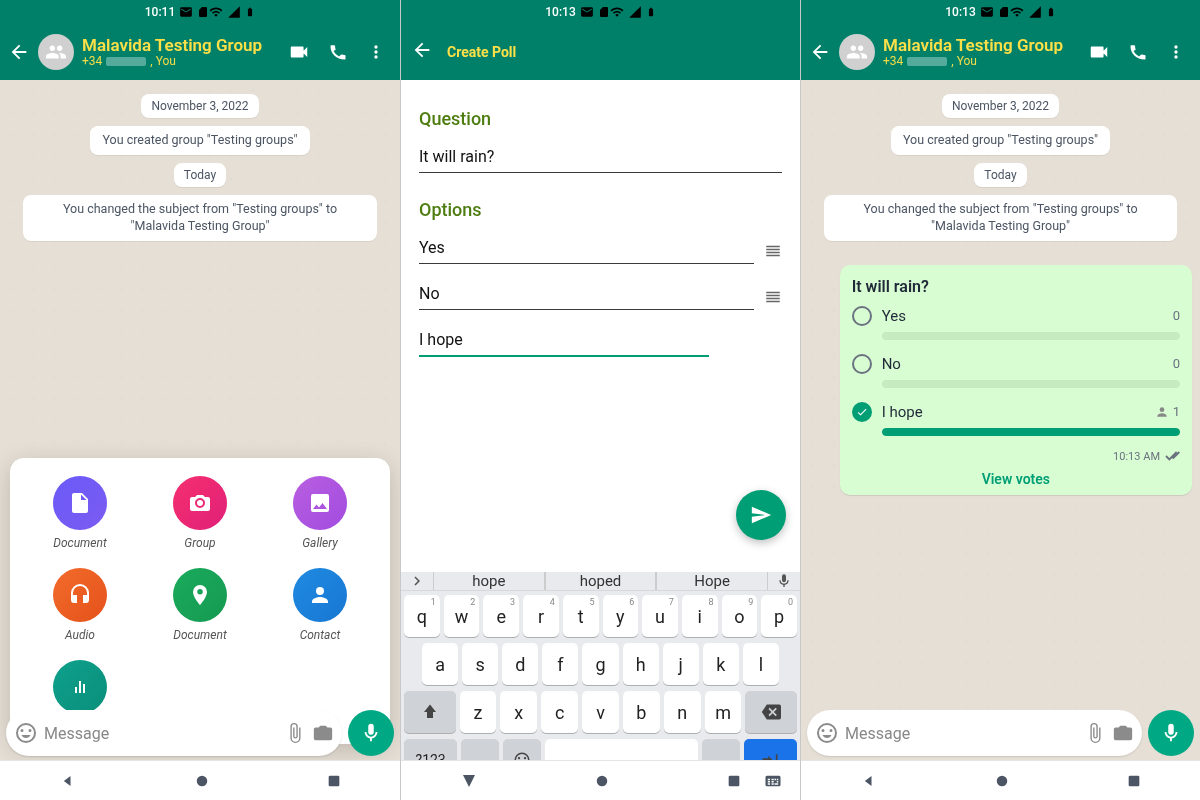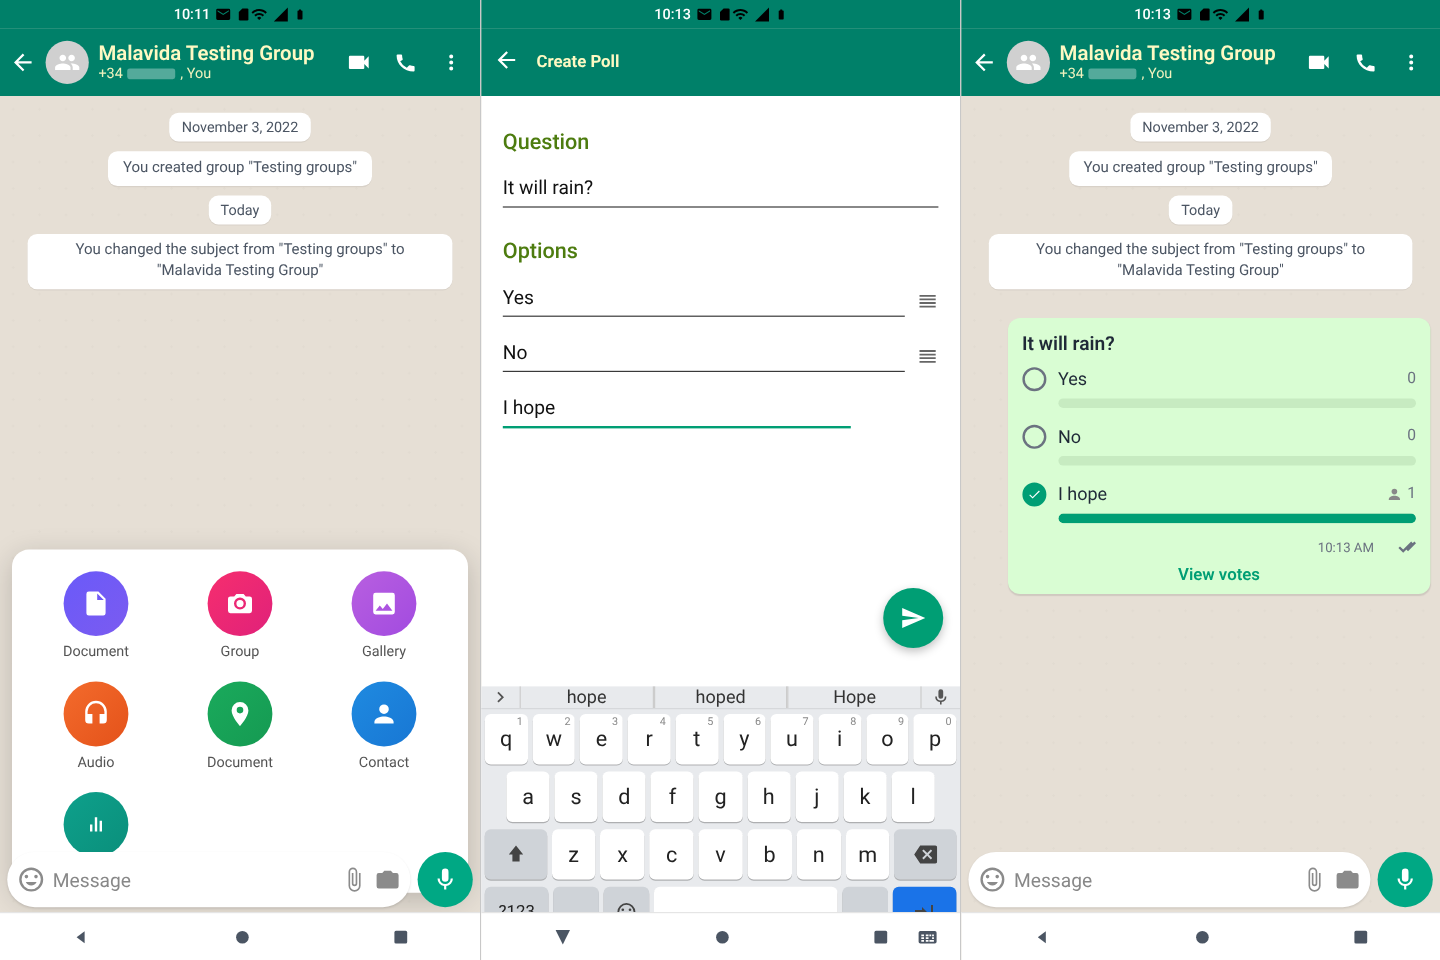--- a/index.html
+++ b/index.html
@@ -6,42 +6,42 @@
   body { background:#d4d4d4; width:1200px; height:800px; overflow:hidden; }
   .triptych { display:flex; width:1200px; height:800px; }
   .phone { width:400px; height:800px; position:relative; background:#e6dfd5; display:flex; flex-direction:column; overflow:hidden; }
   .phone + .phone { border-left:1px solid #c8c8c8; }
 
   
   .statusbar { height:24px; background:#008069; color:#fff; display:flex; align-items:center; justify-content:center; padding:0 10px; font-size:12px; font-weight:500; }
   .sb-left, .sb-right { display:flex; align-items:center; gap:4px; }
 
   
-  .header { height:56px; background:#008069; color:#fef9c3; display:flex; align-items:center; padding:0 8px; gap:8px; }
+  .header { height:56px; background:#008069; color:#fde047; display:flex; align-items:center; padding:0 8px; gap:8px; }
   .avatar { width:36px; height:36px; border-radius:50%; background:#d0d0d0; display:flex; align-items:center; justify-content:center; }
   .avatar svg { fill:#fff; }
   .title-block { flex:1; display:flex; flex-direction:column; justify-content:center; }
   .chat-title { font-size:17px; font-weight:600; line-height:1.1; }
   .chat-sub { font-size:12px; opacity:.95; line-height:1.1; display:flex; align-items:center; gap:4px;}
   .chat-sub .redact { width:40px; height:9px; background:rgba(255,255,255,.35); border-radius:2px; display:inline-block; }
   .hicons { display:flex; align-items:center; gap:18px; padding-right:6px;}
   .hicons svg { fill:#fff; }
 
   
   .chat { flex:1; position:relative; background:#e6dfd5; background-image: radial-gradient(rgba(0,0,0,.02) 1px, transparent 1px); background-size: 22px 22px; display:flex; flex-direction:column; align-items:center; padding:10px 8px; overflow:hidden; }
   .chip { background:#fff; color:#4b5563; font-size:12px; padding:5px 10px; border-radius:8px; box-shadow:0 1px 0 rgba(0,0,0,.06); margin:4px 0; }
   .syschip { background:#fff; color:#4b5563; font-size:12.5px; padding:6px 12px; border-radius:8px; box-shadow:0 1px 0 rgba(0,0,0,.06); margin:4px 0; text-align:center; max-width:92%; line-height:1.35; }
 
   
   .sheet { position:absolute; left:10px; right:10px; bottom:56px; background:#fff; border-radius:14px; box-shadow:0 6px 24px rgba(0,0,0,.18); padding:18px 10px 10px; }
   .grid { display:grid; grid-template-columns:repeat(3,1fr); row-gap:18px; }
   .grid-item { display:flex; flex-direction:column; align-items:center; gap:6px; }
   .circ { width:54px; height:54px; border-radius:50%; display:flex; align-items:center; justify-content:center; }
   .circ svg { fill:#fff; }
-  .gi-label { font-size:12px; color:#555; }
+  .gi-label { font-size:12px; color:#555;font-style:italic; }
 
   
   .inputbar { position:absolute; left:6px; right:6px; bottom:44px; display:flex; align-items:center; gap:6px; }
   .msgbox { flex:1; background:#fff; border-radius:24px; height:46px; display:flex; align-items:center; padding:0 8px; gap:6px; box-shadow:0 1px 2px rgba(0,0,0,.12);}
   .msgbox input { flex:1; border:none; outline:none; font-size:16px; color:#222; }
   .msgbox input::placeholder { color:#888; }
   .graysvg { fill:#8b8b8b; }
   .micbtn { width:46px; height:46px; border-radius:50%; background:#00a884; display:flex; align-items:center; justify-content:center; }
   .micbtn svg { fill:#fff; }
 
@@ -86,21 +86,21 @@
   .pq { font-size:16px; font-weight:600; color:#1f2937; margin-bottom:10px; }
   .opt { margin-bottom:14px; }
   .orow { display:flex; align-items:center; gap:10px; }
   .orow .radio { width:20px; height:20px; border:2px solid #6b7280; border-radius:50%; display:flex; align-items:center; justify-content:center; }
   .orow .radio.sel { border-color:#009e74; background:#009e74; }
   .orow .radio.sel svg { fill:#fff; }
   .oname { flex:1; font-size:15px; color:#1f2937; }
   .ocount { font-size:13px; color:#6b7280; display:flex; align-items:center; gap:4px;}
   .bar { margin:6px 0 0 30px; height:8px; border-radius:5px; background:#c7ebc1; position:relative; overflow:hidden;}
   .bar .fill { position:absolute; left:0; top:0; bottom:0; background:#009e74; border-radius:5px; }
-  .meta { display:flex; justify-content:flex-end; align-items:center; gap:19px; font-size:11px; color:#6b7280; margin-top:2px;}
+  .meta { display:flex; justify-content:flex-end; align-items:center; gap:4px; font-size:11px; color:#6b7280; margin-top:2px;}
   .meta svg { fill:#6b7280; }
   .viewvotes { text-align:center; color:#009e74; font-weight:600; font-size:14px; margin-top:8px; }
 
   .phone3 .chat { padding-bottom:100px; }
 </style>
 </head>
 <body>
 
 <div class="triptych">
 

